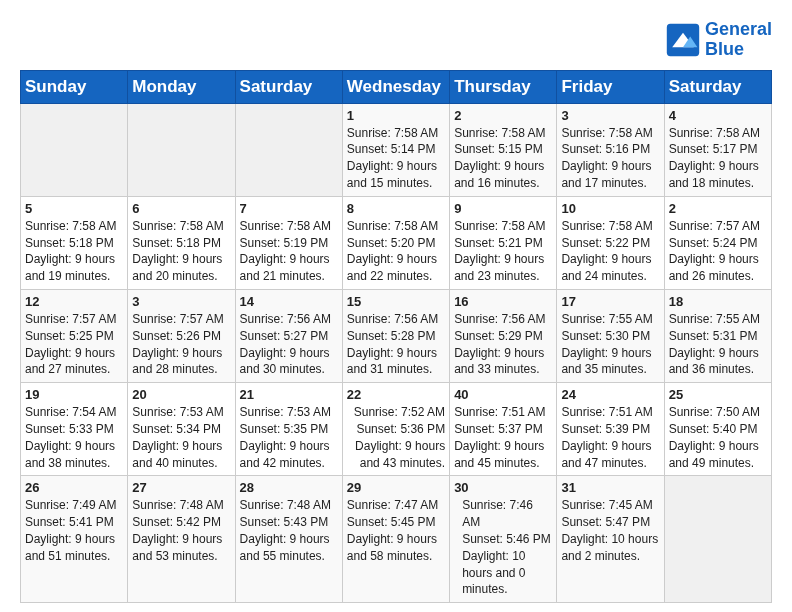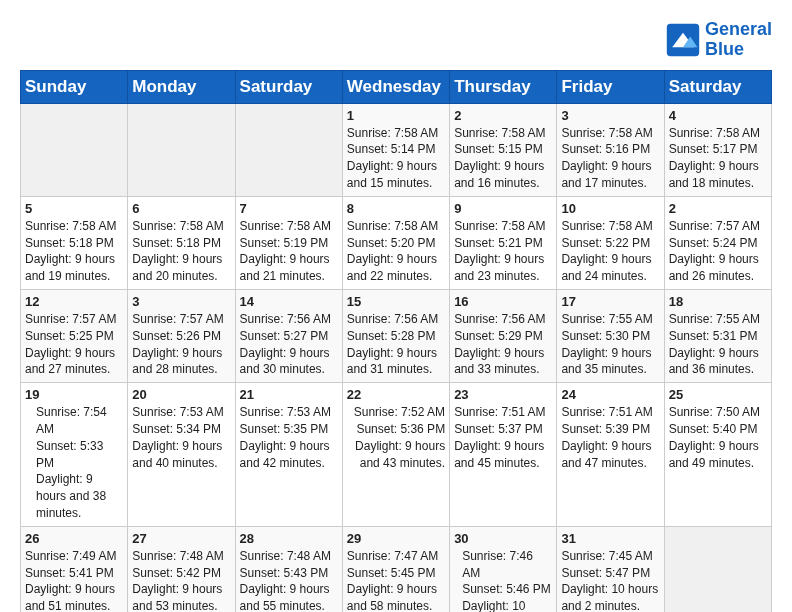--- a/index.html
+++ b/index.html
@@ -230,21 +230,21 @@
         <td>
           <div class="day-num">18</div>
           <div class="day-detail" style="white-space: pre-line;">Sunrise: 7:55 AM
 Sunset: 5:31 PM
 Daylight: 9 hours and 36 minutes.</div>
         </td>
       </tr>
       <tr>
         <td>
           <div class="day-num">19</div>
-          <div class="day-detail" style="white-space: pre-line; margin-left: 11px;">Sunrise: 7:54 AM
+          <div class="day-detail" style="white-space: pre-line;">Sunrise: 7:54 AM
 Sunset: 5:33 PM
 Daylight: 9 hours and 38 minutes.</div>
         </td>
         <td>
           <div class="day-num">20</div>
           <div class="day-detail" style="white-space: pre-line;">Sunrise: 7:53 AM
 Sunset: 5:34 PM
 Daylight: 9 hours and 40 minutes.</div>
         </td>
         <td>
@@ -253,21 +253,21 @@
 Sunset: 5:35 PM
 Daylight: 9 hours and 42 minutes.</div>
         </td>
         <td>
           <div class="day-num">22</div>
           <div class="day-detail" style="white-space: pre-line; text-align: right;">Sunrise: 7:52 AM
 Sunset: 5:36 PM
 Daylight: 9 hours and 43 minutes.</div>
         </td>
         <td>
-          <div class="day-num">23</div>
+          <div class="day-num">40</div>
           <div class="day-detail" style="white-space: pre-line;">Sunrise: 7:51 AM
 Sunset: 5:37 PM
 Daylight: 9 hours and 45 minutes.</div>
         </td>
         <td>
           <div class="day-num">24</div>
           <div class="day-detail" style="white-space: pre-line;">Sunrise: 7:51 AM
 Sunset: 5:39 PM
 Daylight: 9 hours and 47 minutes.</div>
         </td>

